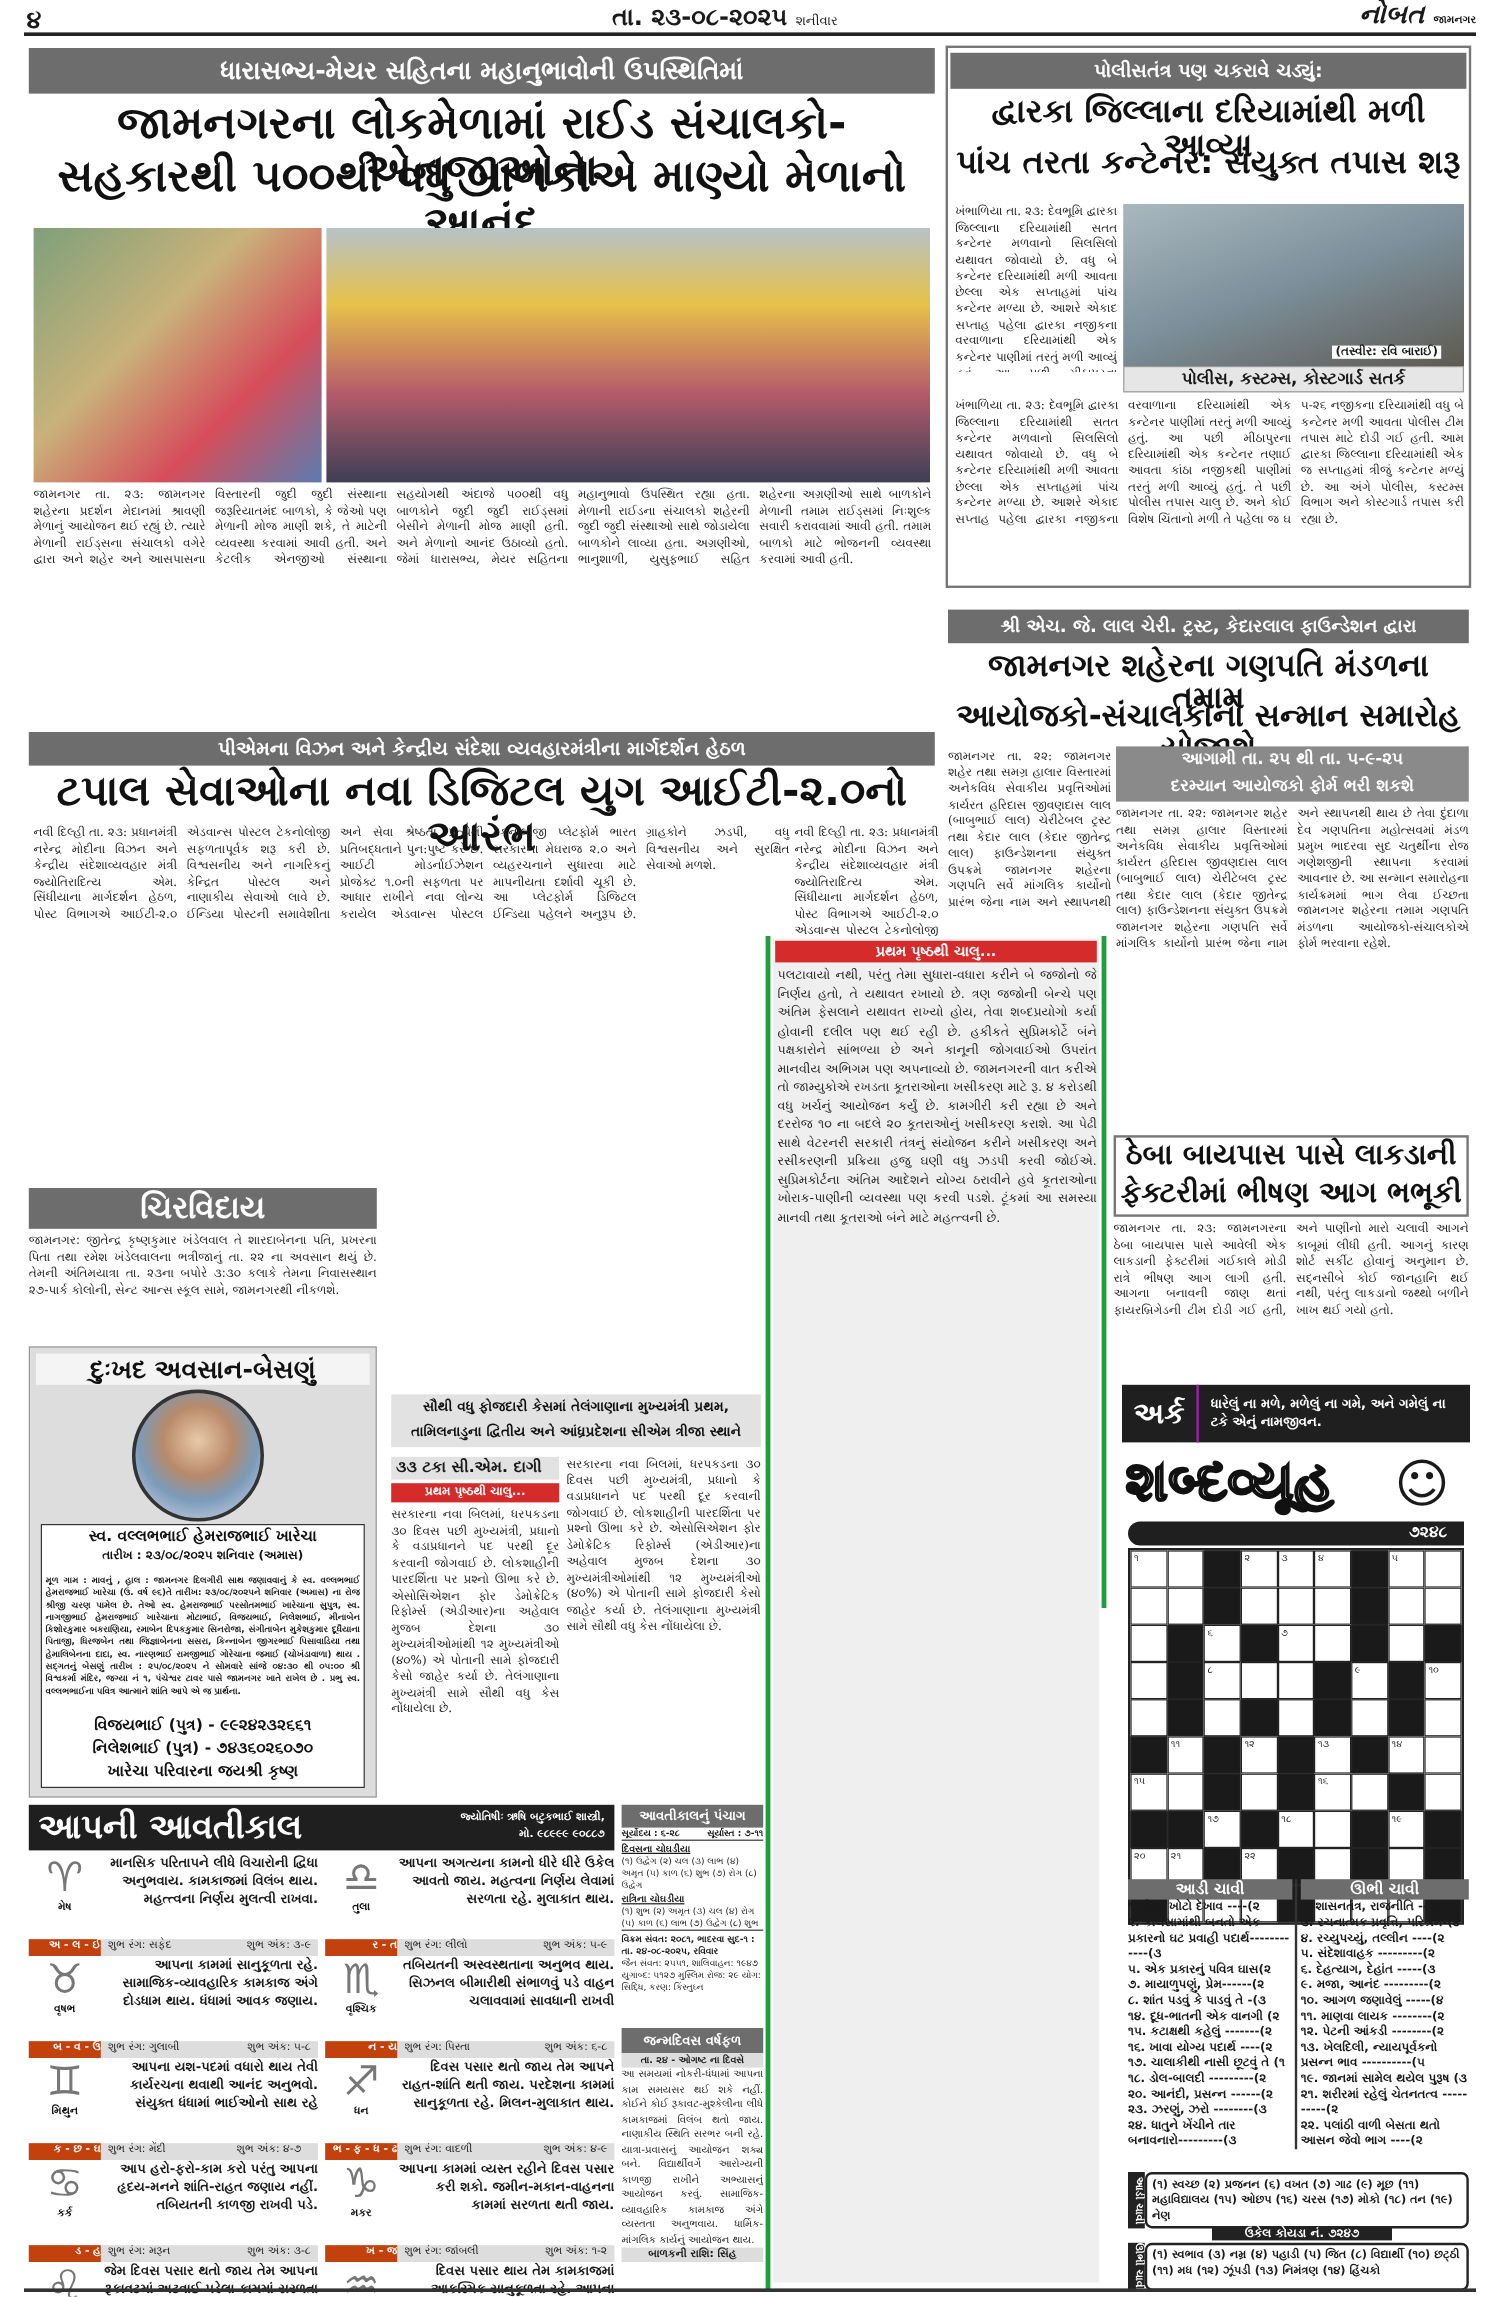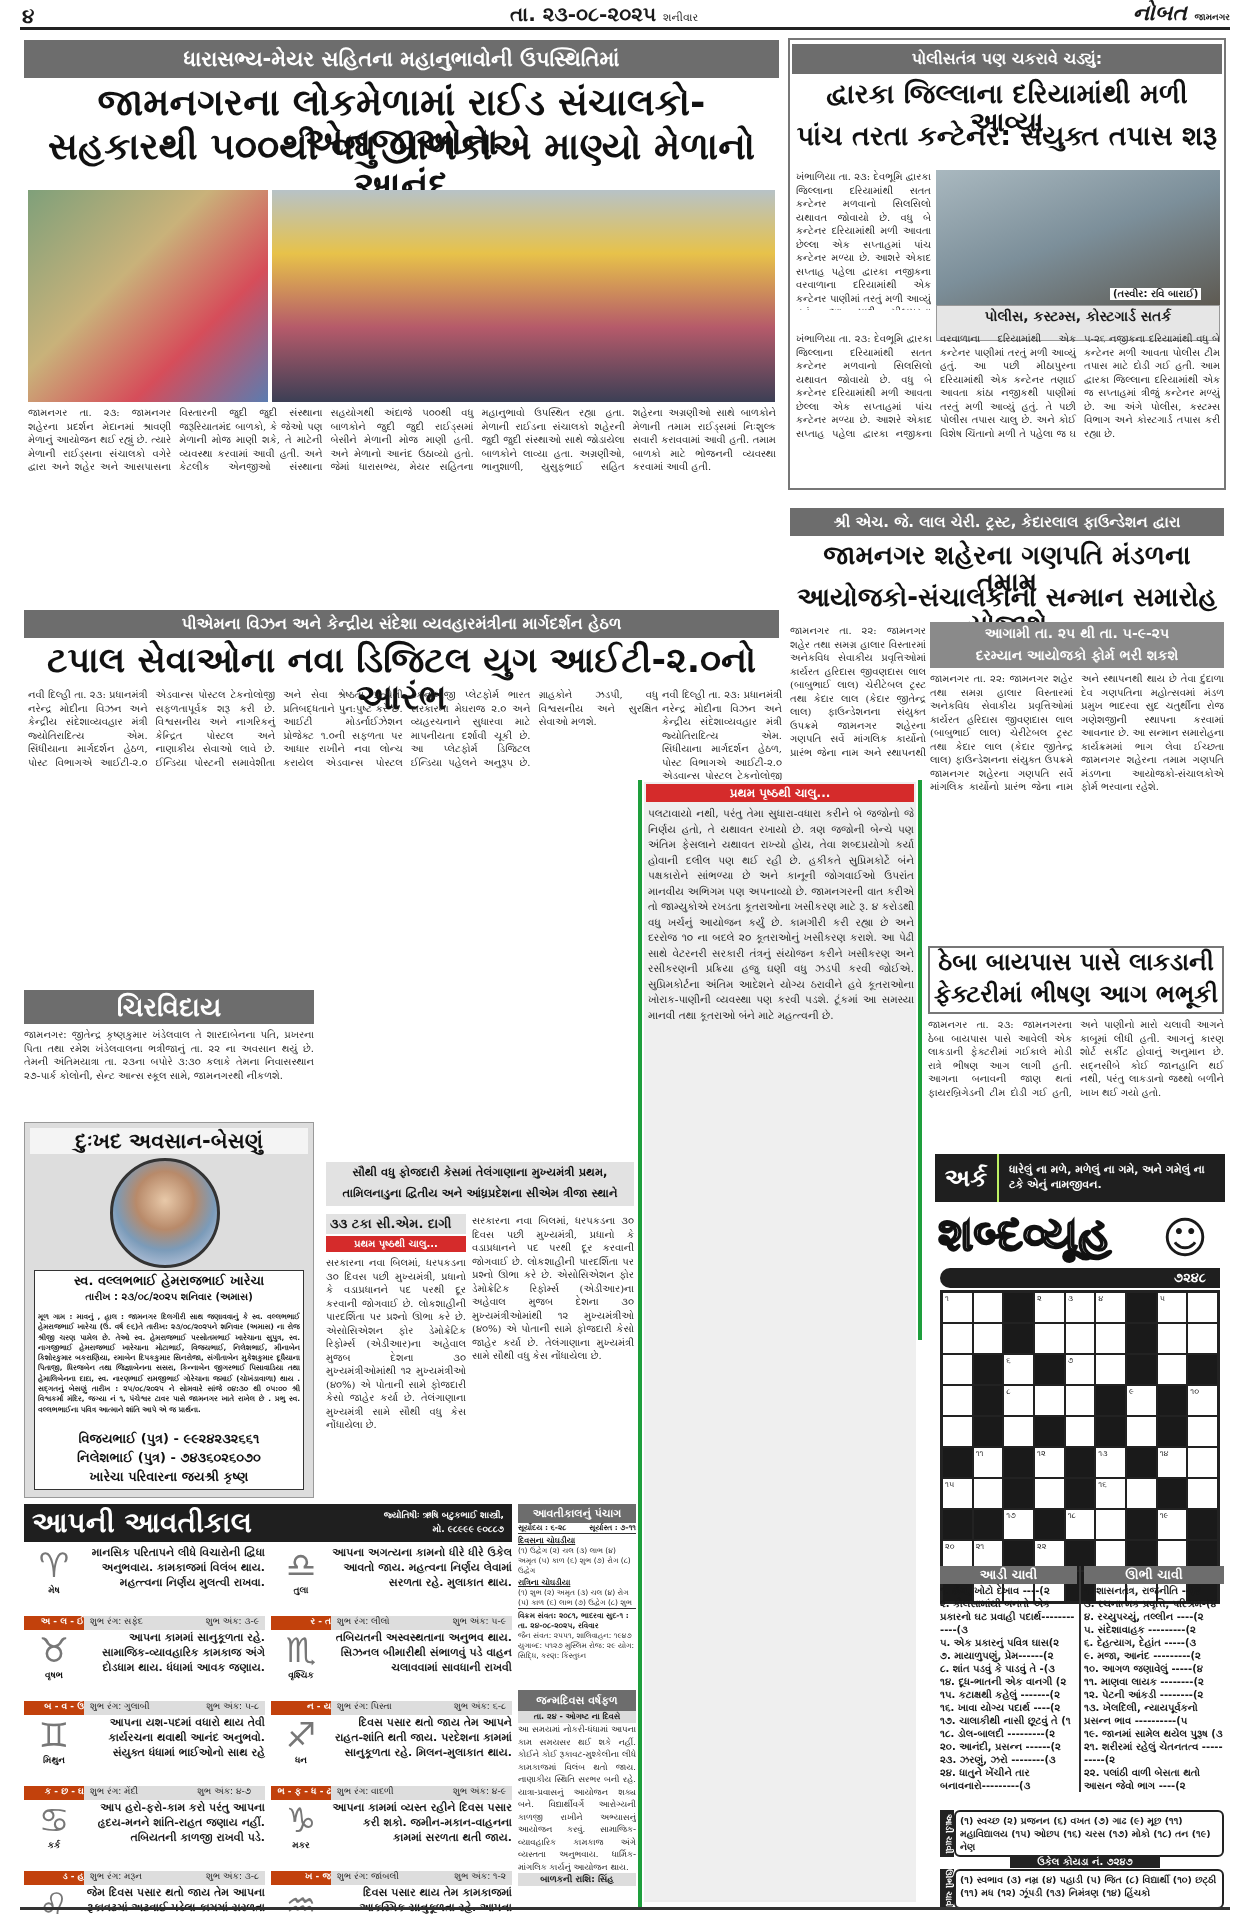--- a/index.html
+++ b/index.html
@@ -48,21 +48,21 @@
 <div class="abs photo" style="left:272px;top:190px;width:503px;height:212px;background:linear-gradient(180deg,#b7c2c7 0%,#e7c24a 30%,#b55a6a 65%,#3c3f55 100%);"></div>
 <div class="abs body-text cols5" style="left:28px;top:406px;width:748px;height:196px;">જામનગર તા. ૨૩: જામનગર શહેરના પ્રદર્શન મેદાનમાં શ્રાવણી મેળાનું આયોજન થઈ રહ્યું છે. ત્યારે મેળાની રાઈડ્સના સંચાલકો વગેરે દ્વારા અને શહેર અને આસપાસના વિસ્તારની જુદી જુદી સંસ્થાના જરૂરિયાતમંદ બાળકો, કે જેઓ પણ મેળાની મોજ માણી શકે, તે માટેની વ્યવસ્થા કરવામાં આવી હતી. અને કેટલીક એનજીઓ સંસ્થાના સહયોગથી અંદાજે ૫૦૦થી વધુ બાળકોને જુદી જુદી રાઈડ્સમાં બેસીને મેળાની મોજ માણી હતી. અને મેળાનો આનંદ ઉઠાવ્યો હતો. જેમાં ધારાસભ્ય, મેયર સહિતના મહાનુભાવો ઉપસ્થિત રહ્યા હતા. મેળાની રાઈડના સંચાલકો શહેરની જુદી જુદી સંસ્થાઓ સાથે જોડાયેલા બાળકોને લાવ્યા હતા. અગ્રણીઓ, ભાનુશાળી, યુસુફભાઈ સહિત શહેરના અગ્રણીઓ સાથે બાળકોને મેળાની તમામ રાઈડ્સમાં નિઃશુલ્ક સવારી કરાવવામાં આવી હતી. તમામ બાળકો માટે ભોજનની વ્યવસ્થા કરવામાં આવી હતી.</div>
 
 <div class="abs boxed" style="left:788px;top:38px;width:438px;height:452px;"></div>
 <div class="abs kicker" style="left:792px;top:44px;width:430px;height:30px;font-size:16px;line-height:30px;">પોલીસતંત્ર પણ ચકરાવે ચડ્યું:</div>
 <div class="abs headline" style="left:792px;top:80px;width:430px;font-size:27px;">દ્વારકા જિલ્લાના દરિયામાંથી મળી આવ્યા</div>
 <div class="abs headline" style="left:792px;top:122px;width:430px;font-size:27px;">પાંચ તરતા કન્ટેનર: સંયુક્ત તપાસ શરૂ</div>
 <div class="abs body-text" style="left:796px;top:170px;width:135px;height:140px;">ખંભાળિયા તા. ૨૩: દેવભૂમિ દ્વારકા જિલ્લાના દરિયામાંથી સતત કન્ટેનર મળવાનો સિલસિલો યથાવત જોવાયો છે. વધુ બે કન્ટેનર દરિયામાંથી મળી આવતા છેલ્લા એક સપ્તાહમાં પાંચ કન્ટેનર મળ્યા છે. આશરે એકાદ સપ્તાહ પહેલા દ્વારકા નજીકના વરવાળાના દરિયામાંથી એક કન્ટેનર પાણીમાં તરતું મળી આવ્યું હતું. આ પછી મીઠાપુરના દરિયામાંથી એક કન્ટેનર તણાઈ આવતા કાંઠા નજીકથી પાણીમાં તરતું મળી આવ્યું હતું. તે પછી પોલીસ તપાસ ચાલુ છે. અને કોઈ વિશેષ ચિંતાનો મળી તે પહેલા જ ઘ ૫-૨૬ નજીકના દરિયામાંથી વધુ બે કન્ટેનર મળી આવતા પોલીસ ટીમ તપાસ માટે દોડી ગઈ હતી. આમ દ્વારકા જિલ્લાના દરિયામાંથી એક જ સપ્તાહમાં ત્રીજું કન્ટેનર મળ્યું છે. આ અંગે પોલીસ, કસ્ટમ્સ વિભાગ અને કોસ્ટગાર્ડ તપાસ કરી રહ્યા છે.</div>
 <div class="abs photo2" style="left:936px;top:170px;width:284px;height:135px;"></div>
 <div class="abs" style="left:1110px;top:288px;font-size:10px;font-weight:bold;background:#fff;padding:0 3px;">(તસ્વીર: રવિ બારાઈ)</div>
-<div class="abs caption-bar" style="left:936px;top:305px;width:284px;height:36px;line-height:20px;">પોલીસ, કસ્ટમ્સ, કોસ્ટગાર્ડ સતર્ક</div>
+<div class="abs caption-bar" style="left:936px;top:305px;width:284px;height:22px;line-height:20px;">પોલીસ, કસ્ટમ્સ, કોસ્ટગાર્ડ સતર્ક</div>
 <div class="abs body-text cols3" style="left:796px;top:332px;width:424px;height:152px;">ખંભાળિયા તા. ૨૩: દેવભૂમિ દ્વારકા જિલ્લાના દરિયામાંથી સતત કન્ટેનર મળવાનો સિલસિલો યથાવત જોવાયો છે. વધુ બે કન્ટેનર દરિયામાંથી મળી આવતા છેલ્લા એક સપ્તાહમાં પાંચ કન્ટેનર મળ્યા છે. આશરે એકાદ સપ્તાહ પહેલા દ્વારકા નજીકના વરવાળાના દરિયામાંથી એક કન્ટેનર પાણીમાં તરતું મળી આવ્યું હતું. આ પછી મીઠાપુરના દરિયામાંથી એક કન્ટેનર તણાઈ આવતા કાંઠા નજીકથી પાણીમાં તરતું મળી આવ્યું હતું. તે પછી પોલીસ તપાસ ચાલુ છે. અને કોઈ વિશેષ ચિંતાનો મળી તે પહેલા જ ઘ ૫-૨૬ નજીકના દરિયામાંથી વધુ બે કન્ટેનર મળી આવતા પોલીસ ટીમ તપાસ માટે દોડી ગઈ હતી. આમ દ્વારકા જિલ્લાના દરિયામાંથી એક જ સપ્તાહમાં ત્રીજું કન્ટેનર મળ્યું છે. આ અંગે પોલીસ, કસ્ટમ્સ વિભાગ અને કોસ્ટગાર્ડ તપાસ કરી રહ્યા છે.</div>
 
 <div class="abs kicker" style="left:790px;top:508px;width:434px;height:28px;font-size:15px;line-height:28px;">શ્રી એચ. જે. લાલ ચેરી. ટ્રસ્ટ, કેદારલાલ ફાઉન્ડેશન દ્વારા</div>
 <div class="abs headline" style="left:790px;top:542px;width:434px;font-size:26px;">જામનગર શહેરના ગણપતિ મંડળના તમામ</div>
 <div class="abs headline" style="left:790px;top:584px;width:434px;font-size:26px;">આયોજકો-સંચાલકોનો સન્માન સમારોહ યોજાશે</div>
 <div class="abs kicker" style="left:930px;top:622px;width:294px;height:46px;font-size:14px;line-height:22px;background:#8a8a8a;">
   <div>આગામી તા. ૨૫ થી તા. ૫-૯-૨૫</div>
   <div>દરમ્યાન આયોજકો ફોર્મ ભરી શકશે</div>
 </div>
 <div class="abs body-text" style="left:790px;top:624px;width:136px;height:132px;">જામનગર તા. ૨૨: જામનગર શહેર તથા સમગ્ર હાલાર વિસ્તારમાં અનેકવિધ સેવાકીય પ્રવૃત્તિઓમાં કાર્યરત હરિદાસ જીવણદાસ લાલ (બાબુભાઈ લાલ) ચેરીટેબલ ટ્રસ્ટ તથા કેદાર લાલ (કેદાર જીતેન્દ્ર લાલ) ફાઉન્ડેશનના સંયુક્ત ઉપક્રમે જામનગર શહેરના ગણપતિ સર્વે માંગલિક કાર્યોનો પ્રારંભ જેના નામ અને સ્થાપનથી થાય છે તેવા દુંદાળા દેવ ગણપતિના મહોત્સવમાં મંડળ પ્રમુખ ભાદરવા સુદ ચતુર્થીના રોજ ગણેશજીની સ્થાપના કરવામાં આવનાર છે. આ સન્માન સમારોહના કાર્યક્રમમાં ભાગ લેવા ઈચ્છતા જામનગર શહેરના તમામ ગણપતિ મંડળના આયોજકો-સંચાલકોએ ફોર્મ ભરવાના રહેશે.</div>
@@ -101,21 +101,21 @@
 <div class="abs kicker" style="left:326px;top:1162px;width:308px;height:44px;font-size:11.5px;line-height:21px;background:#e2e2e2;color:#111;">
   <div>સૌથી વધુ ફોજદારી કેસમાં તેલંગાણાના મુખ્યમંત્રી પ્રથમ,</div>
   <div>તામિલનાડુના દ્વિતીય અને આંધ્રપ્રદેશના સીએમ ત્રીજા સ્થાને</div>
 </div>
 <div class="abs" style="left:326px;top:1214px;width:140px;font-size:13px;font-weight:bold;background:#e2e2e2;padding:2px 4px;">૩૩ ટકા સી.એમ. દાગી</div>
 <div class="abs" style="left:326px;top:1236px;width:140px;height:16px;background:#d52b2b;color:#fff;font-size:10px;font-weight:bold;text-align:center;line-height:16px;">પ્રથમ પૃષ્ઠથી ચાલુ...</div>
 <div class="abs body-text" style="left:326px;top:1256px;width:140px;height:236px;">સરકારના નવા બિલમાં, ધરપકડના ૩૦ દિવસ પછી મુખ્યમંત્રી, પ્રધાનો કે વડાપ્રધાનને પદ પરથી દૂર કરવાની જોગવાઈ છે. લોકશાહીની પારદર્શિતા પર પ્રશ્નો ઊભા કરે છે. એસોસિએશન ફોર ડેમોક્રેટિક રિફોર્મ્સ (એડીઆર)ના અહેવાલ મુજબ દેશના ૩૦ મુખ્યમંત્રીઓમાંથી ૧૨ મુખ્યમંત્રીઓ (૪૦%) એ પોતાની સામે ફોજદારી કેસો જાહેર કર્યા છે. તેલંગાણાના મુખ્યમંત્રી સામે સૌથી વધુ કેસ નોંધાયેલા છે.</div>
 <div class="abs body-text" style="left:472px;top:1214px;width:162px;height:278px;">સરકારના નવા બિલમાં, ધરપકડના ૩૦ દિવસ પછી મુખ્યમંત્રી, પ્રધાનો કે વડાપ્રધાનને પદ પરથી દૂર કરવાની જોગવાઈ છે. લોકશાહીની પારદર્શિતા પર પ્રશ્નો ઊભા કરે છે. એસોસિએશન ફોર ડેમોક્રેટિક રિફોર્મ્સ (એડીઆર)ના અહેવાલ મુજબ દેશના ૩૦ મુખ્યમંત્રીઓમાંથી ૧૨ મુખ્યમંત્રીઓ (૪૦%) એ પોતાની સામે ફોજદારી કેસો જાહેર કર્યા છે. તેલંગાણાના મુખ્યમંત્રી સામે સૌથી વધુ કેસ નોંધાયેલા છે.</div>
 
 <div class="abs" style="left:935px;top:1154px;width:290px;height:48px;background:#1f1f1f;color:#fff;display:flex;">
-  <div style="width:64px;font-size:24px;font-weight:bold;text-align:center;line-height:48px;border-right:2px solid #bef264;">અર્ક</div>
+  <div style="width:64px;font-size:24px;font-weight:bold;text-align:center;line-height:48px;border-right:2px solid #a21caf;">અર્ક</div>
   <div style="flex:1;font-size:11px;padding:8px 10px;line-height:15px;font-weight:bold;">ધારેલું ના મળે, મળેલું ના ગમે, અને ગમેલું ના ટકે એનું નામજીવન.</div>
 </div>
 
 <div class="abs" style="left:938px;top:1206px;width:210px;font-size:46px;font-weight:bold;color:#fff;-webkit-text-stroke:2px #111;line-height:56px;">શબ્દવ્યૂહ</div>
 <div class="abs" style="left:1155px;top:1210px;width:60px;height:55px;font-size:44px;text-align:center;line-height:55px;">☺</div>
 <div class="abs" style="left:940px;top:1268px;width:280px;height:20px;background:#1f1f1f;border-radius:10px 0 0 10px;">
   <span style="position:absolute;right:14px;top:2px;color:#fff;font-size:13px;font-weight:bold;">૭૨૪૮</span>
 </div>
 <div class="abs grid" id="cw-grid" style="left:940px;top:1290px;width:280px;">
     <div class="cell">૧</div>

